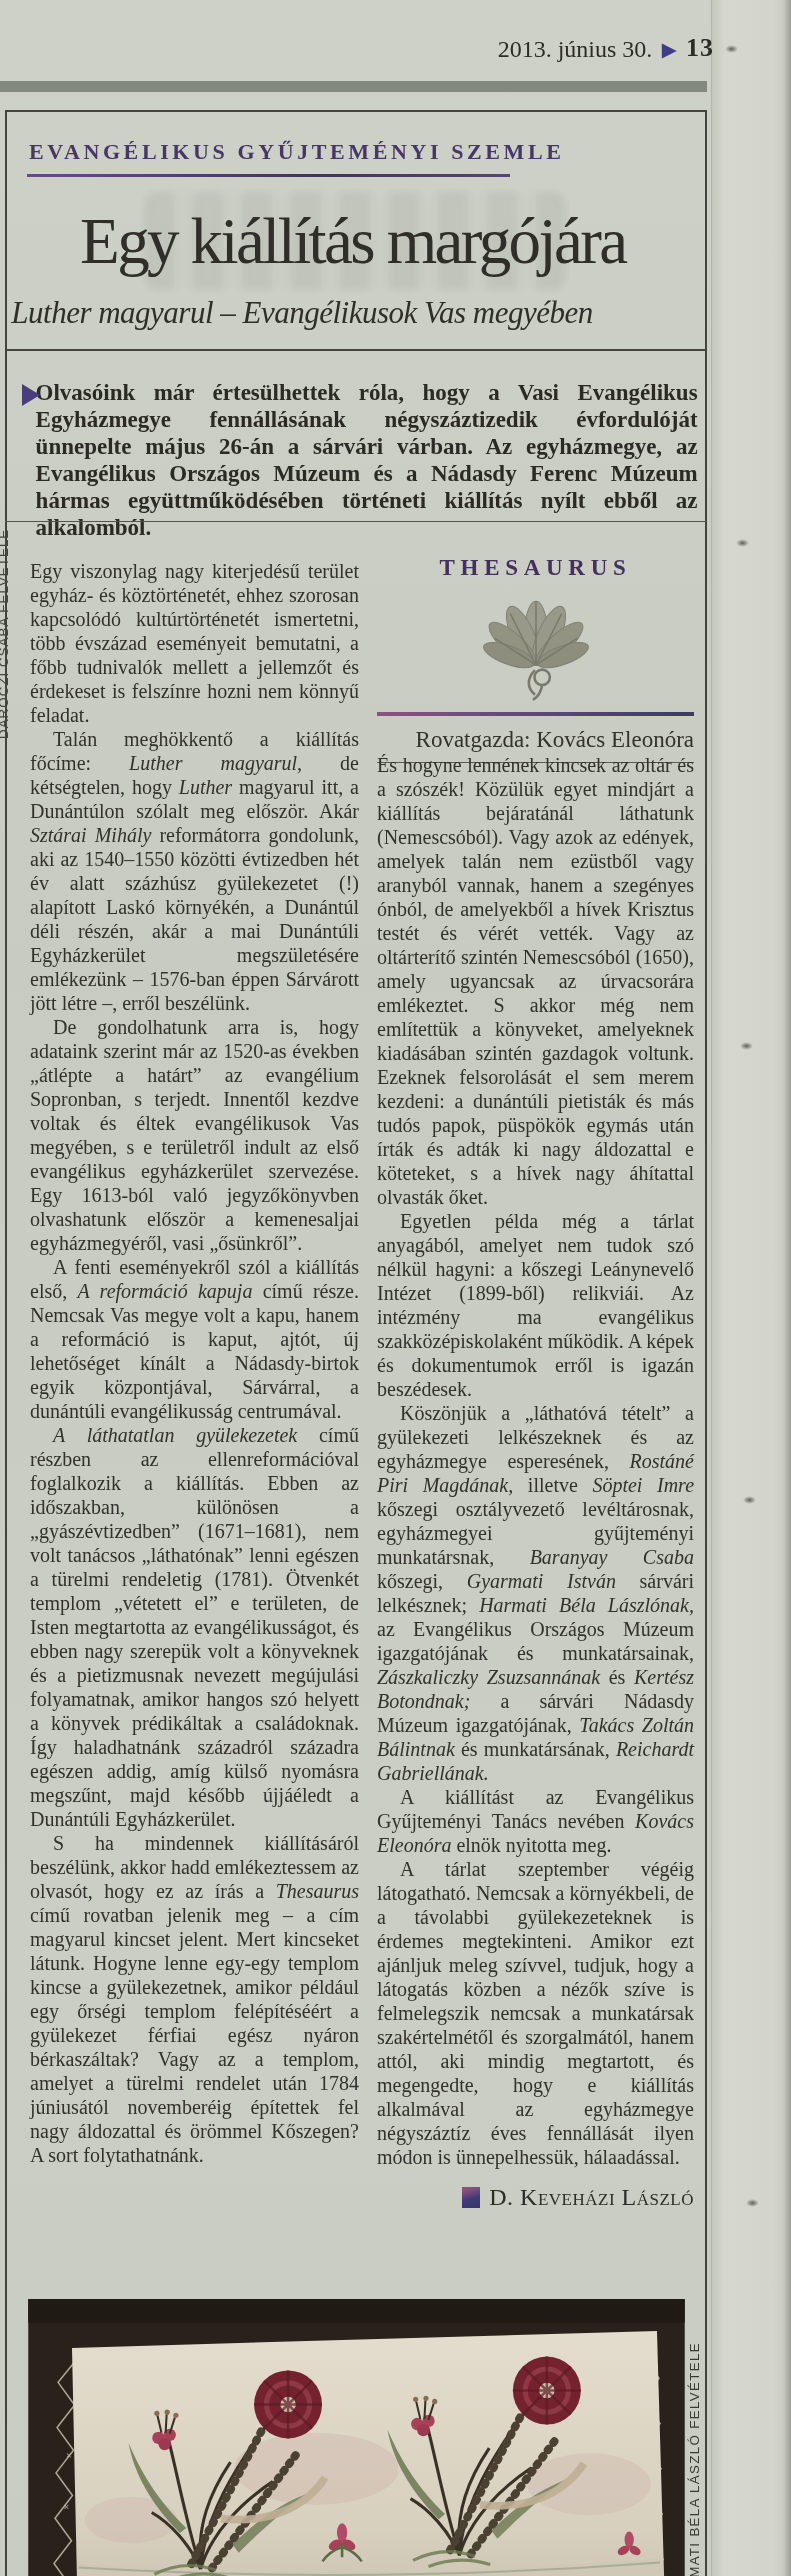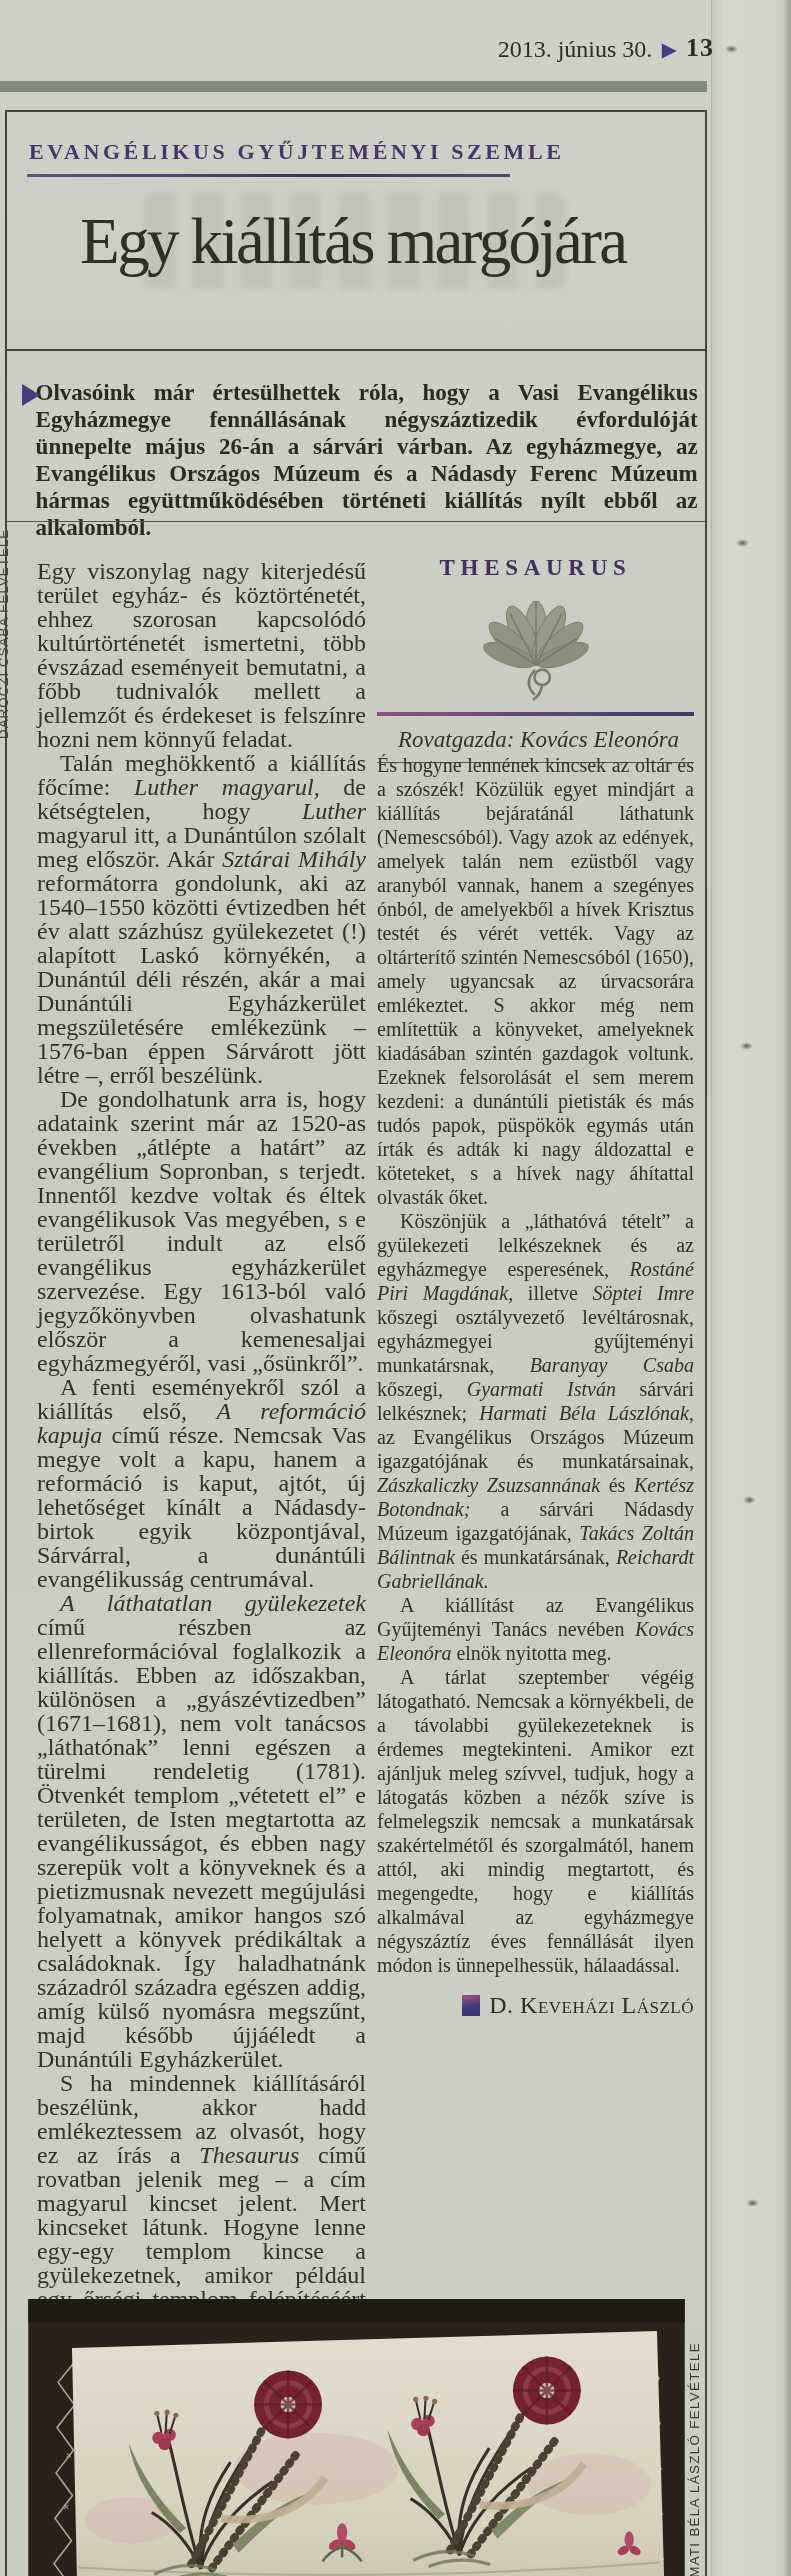--- a/index.html
+++ b/index.html
@@ -47,40 +47,40 @@
 
   .lead{left:21.6px;top:379px;width:676px;}
   .lead-bullet{position:absolute;left:0;top:5.2px;width:0;height:0;
     border-left:18.5px solid #4a3d7c;border-top:11.3px solid transparent;border-bottom:11.3px solid transparent;}
   .lead-text{margin-left:14px;font-size:23px;line-height:27px;font-weight:bold;
     text-align:justify;color:#2b2a25;}
 
   .rule-lead{left:5.2px;top:521px;width:701px;height:1px;background:#55544a;}
 
   
-  .col-left{left:37px;top:559px;width:329px;font-size:24px;line-height:24px;
+  .col-left{left:30px;top:559px;width:329px;font-size:20px;line-height:24px;
     text-align:justify;z-index:1;hyphens:auto;}
   .col-right-text{left:377px;top:753px;width:317px;font-size:20px;line-height:24px;
     text-align:justify;z-index:1;hyphens:auto;}
   .para{margin:0;}
   .para.indent{text-indent:23px;}
   em{}
 
   .byline{margin-top:15.5px;text-align:right;font-variant:small-caps;font-size:24px;
     letter-spacing:0.5px;color:#2d2c27;}
   .byline-square{display:inline-block;width:17.5px;height:20.6px;margin-right:9.3px;vertical-align:-3.1px;
     background:linear-gradient(165deg,#a04e7c 0%,#864a7c 22%,#3f3b78 55%,#39356e 100%);}
 
   
   .thesaurus{left:377px;top:555px;width:317px;text-align:center;}
   .thesaurus-title{font-size:23px;font-weight:bold;letter-spacing:5.7px;color:#43305f;}
   .shell-wrap{margin-top:12.4px;height:109px;}
   .thesaurus-rule{margin-top:9.3px;height:4.6px;
     background:linear-gradient(90deg,#8e5280,#6a4a7c 35%,#434070 85%,#3c3a66);}
-  .rovatgazda{margin-top:10.3px;text-align:center;padding-left:6.2px;font-style:italic;
+  .rovatgazda{margin-top:10.3px;text-align:right;padding-left:6.2px;
     font-size:23px;color:#33322c;white-space:nowrap;}
   .thesaurus-rule-thin{margin-top:9.3px;height:1.5px;background:#5c5b51;}
 
   
   .photo{left:28px;top:2299px;width:657px;height:355px;z-index:5;}
   .photo svg{display:block;}
   .photo-credit{left:685px;top:2299px;height:355px;width:19.6px;z-index:6;
     writing-mode:vertical-rl;transform:rotate(180deg);text-align:center;line-height:19.6px;
     font-family:"Liberation Sans",sans-serif;font-size:13.4px;letter-spacing:1.3px;color:#3a3933;}
   .margin-credit{left:-6.2px;top:484px;height:299px;width:21.6px;
@@ -111,20 +111,21 @@
   <div class="abs frame-top"></div>
   <div class="abs frame-left"></div>
   <div class="abs frame-right"></div>
 
   <div class="abs section-label">EVANGÉLIKUS GYŰJTEMÉNYI SZEMLE</div>
   <div class="abs section-underline"></div>
 
   <div class="abs ghost"></div>
 
   <h1 class="abs article-title" style="margin:0;font-weight:normal;">Egy kiállítás margójára</h1>
+  <h2 class="abs article-subtitle" style="margin:0;font-weight:normal;">Luther magyarul – Evangélikusok Vas megyében</h2>
   <div class="abs rule-subtitle"></div>
 
   <div class="abs lead">
     <div class="lead-bullet"></div>
     <div class="lead-text">Olvasóink már értesülhettek róla, hogy a Vasi Evangélikus Egyházmegye fennállásának négyszáztizedik évfordulóját ünnepelte május 26-án a sárvári várban. Az egyházmegye, az Evangélikus Országos Múzeum és a Nádasdy Ferenc Múzeum hármas együttműködésében történeti kiállítás nyílt ebből az alkalomból.</div>
   </div>
   <div class="abs rule-lead"></div>
 
   <div class="abs col-left">
       <p class="para"><span>Egy viszonylag nagy kiterjedésű terület egyház- és köztörténetét, ehhez szorosan kapcsolódó kultúrtörténetét ismertetni, több évszázad eseményeit bemutatni, a főbb tudnivalók mellett a jellemzőt és érdekeset is felszínre hozni nem könnyű feladat.</span></p>
@@ -154,20 +155,21 @@
       </svg>
     </div>
     <div class="thesaurus-rule"></div>
     <div class="rovatgazda">Rovatgazda: Kovács Eleonóra</div>
     <div class="thesaurus-rule-thin"></div>
   </div>
 
   <div class="abs col-right-text">
     <div>
         <p class="para"><span>És hogyne lennének kincsek az oltár és a szószék! Közülük egyet mindjárt a kiállítás bejáratánál láthatunk (Nemescsóból). Vagy azok az edények, amelyek talán nem ezüstből vagy aranyból vannak, hanem a szegényes ónból, de amelyekből a hívek Krisztus testét és vérét vették. Vagy az oltárterítő szintén Nemescsóból (1650), amely ugyancsak az úrvacsorára emlékeztet. S akkor még nem említettük a könyveket, amelyeknek kiadásában szintén gazdagok voltunk. Ezeknek felsorolását el sem merem kezdeni: a dunántúli pietisták és más tudós papok, püspökök egymás után írták és adták ki nagy áldozattal e köteteket, s a hívek nagy áhítattal olvasták őket.</span></p>
+        <p class="para indent"><span>Egyetlen példa még a tárlat anyagából, amelyet nem tudok szó nélkül hagyni: a kőszegi Leánynevelő Intézet (1899-ből) relikviái. Az intézmény ma evangélikus szakközépiskolaként működik. A képek és dokumentumok erről is igazán beszédesek.</span></p>
         <p class="para indent"><span>Köszönjük a „láthatóvá tételt” a gyülekezeti lelkészeknek és az egyházmegye esperesének, </span><em>Rostáné Piri Magdának,</em><span> illetve </span><em>Söptei Imre</em><span> kőszegi osztályvezető levéltárosnak, egyházmegyei gyűjteményi munkatársnak, </span><em>Baranyay Csaba</em><span> kőszegi, </span><em>Gyarmati István</em><span> sárvári lelkésznek; </span><em>Harmati Béla Lászlónak,</em><span> az Evangélikus Országos Múzeum igazgatójának és munkatársainak, </span><em>Zászkaliczky Zsuzsannának</em><span> és </span><em>Kertész Botondnak;</em><span> a sárvári Nádasdy Múzeum igazgatójának, </span><em>Takács Zoltán Bálintnak</em><span> és munkatársának, </span><em>Reichardt Gabriellának.</em></p>
         <p class="para indent"><span>A kiállítást az Evangélikus Gyűjteményi Tanács nevében </span><em>Kovács Eleonóra</em><span> elnök nyitotta meg.</span></p>
         <p class="para indent"><span>A tárlat szeptember végéig látogatható. Nemcsak a környékbeli, de a távolabbi gyülekezeteknek is érdemes megtekinteni. Amikor ezt ajánljuk meleg szívvel, tudjuk, hogy a látogatás közben a nézők szíve is felmelegszik nemcsak a munkatársak szakértelmétől és szorgalmától, hanem attól, aki mindig megtartott, és megengedte, hogy e kiállítás alkalmával az egyházmegye négyszáztíz éves fennállását ilyen módon is ünnepelhessük, hálaadással.</span></p>
       </div>
     <div class="byline">
       <span class="byline-square"></span><span>D. Keveházi László</span>
     </div>
   </div>
 
   <div class="abs photo">

